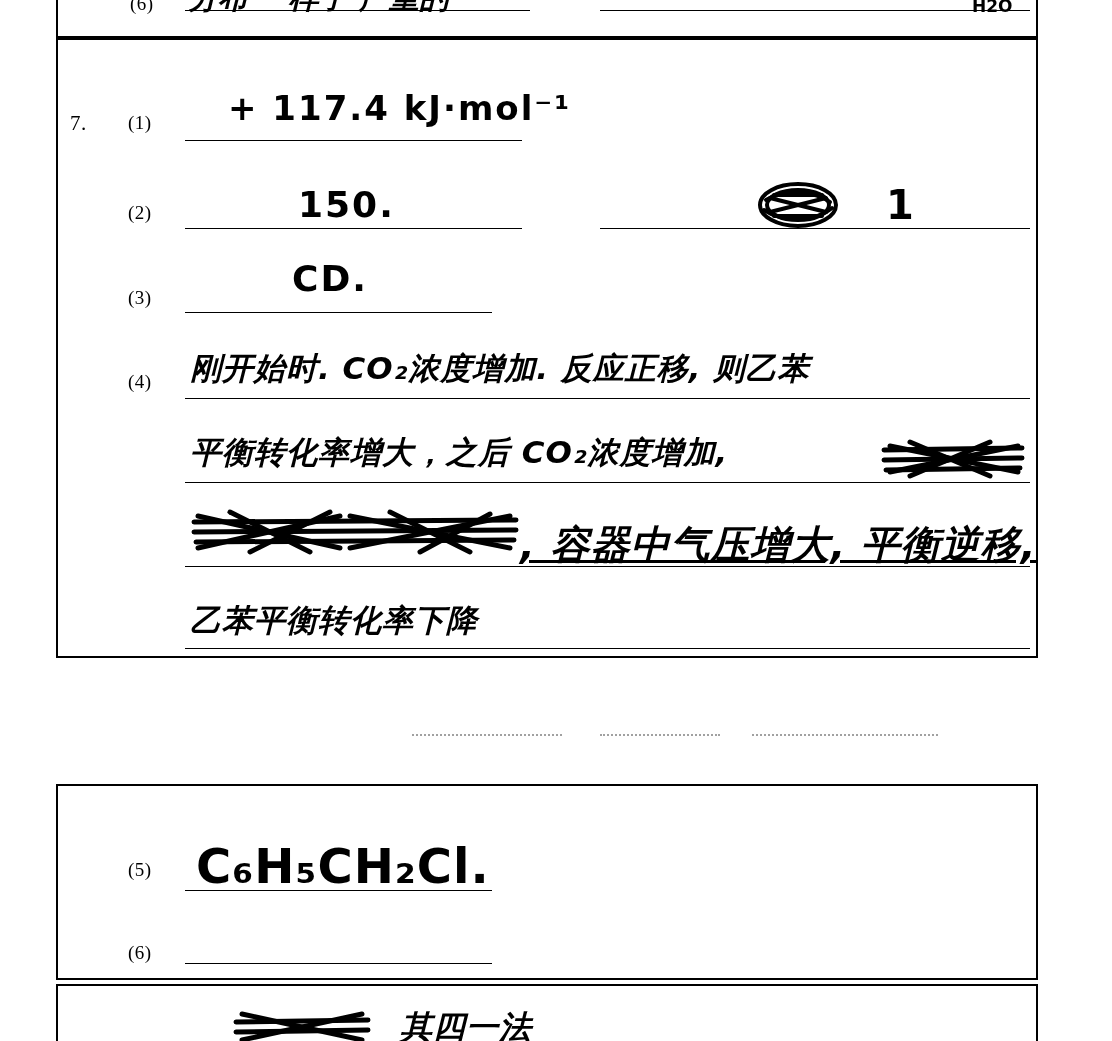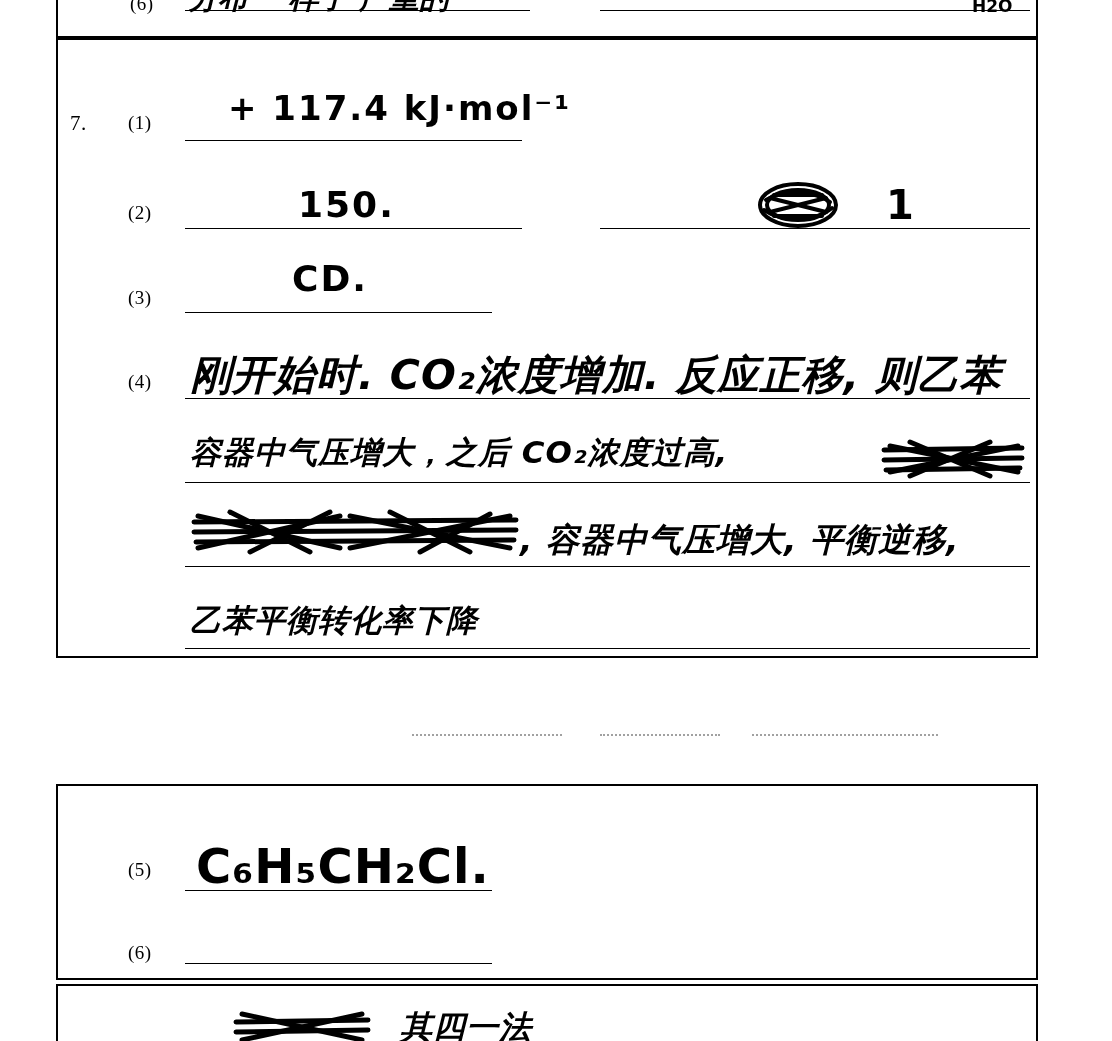--- a/index.html
+++ b/index.html
@@ -70,24 +70,24 @@
 
 <div class="hw" style="left:886px;top:182px;font-size:40px;">1</div>
 <div class="ansline" style="left:600px;top:228px;width:430px;"></div>
 
 <div class="label" style="left:128px;top:288px;">(3)</div>
 <div class="hw" style="left:292px;top:258px;font-size:36px;letter-spacing:2px;">CD.</div>
 <div class="ansline" style="left:185px;top:312px;width:307px;"></div>
 
 <div class="label" style="left:128px;top:372px;">(4)</div>
 
-<div class="hw ital" style="left:190px;top:348px;font-size:41px;letter-spacing:1px;">刚开始时. CO₂浓度增加. 反应正移, 则乙苯</div>
+<div class="hw ital" style="left:190px;top:348px;font-size:31px;letter-spacing:1px;">刚开始时. CO₂浓度增加. 反应正移, 则乙苯</div>
 <div class="ansline" style="left:185px;top:398px;width:845px;"></div>
 
-<div class="hw ital" style="left:190px;top:432px;font-size:31px;letter-spacing:1px;">容器中气压增大，之后 CO₂浓度过高,</div>
+<div class="hw ital" style="left:190px;top:432px;font-size:31px;letter-spacing:1px;">平衡转化率增大，之后 CO₂浓度增加,</div>
 <div class="ansline" style="left:185px;top:482px;width:845px;"></div>
 
 <div class="blob" style="left:880px;top:440px;">
   <svg width="148" height="42" viewBox="0 0 148 42">
     <g fill="none" stroke="#000" stroke-width="5" stroke-linecap="round">
       <path d="M4 10 L142 8"></path>
       <path d="M4 20 L142 18"></path>
       <path d="M6 30 L140 28"></path>
       <path d="M10 6 L138 32"></path>
       <path d="M10 32 L138 6"></path>
@@ -107,21 +107,21 @@
       <path d="M8 40 L150 8"></path>
       <path d="M160 8 L320 40"></path>
       <path d="M160 40 L320 8"></path>
       <path d="M40 4 L120 44"></path>
       <path d="M200 4 L280 44"></path>
       <path d="M60 44 L140 4"></path>
       <path d="M230 44 L300 6"></path>
     </g>
   </svg>
 </div>
-<div class="hw ital" style="left:520px;top:518px;font-size:33px;letter-spacing:1px;">, 容器中气压增大, 平衡逆移,</div>
+<div class="hw ital" style="left:520px;top:518px;font-size:39px;letter-spacing:1px;text-decoration:underline;">, 容器中气压增大, 平衡逆移,</div>
 <div class="ansline" style="left:185px;top:566px;width:845px;"></div>
 
 <div class="hw ital" style="left:190px;top:600px;font-size:31px;letter-spacing:1px;font-family:Liberation Mono, monospace;">乙苯平衡转化率下降</div>
 <div class="ansline" style="left:185px;top:648px;width:845px;"></div>
 
 <div class="dotted" style="left:412px;top:734px;width:150px;"></div>
 <div class="dotted" style="left:600px;top:734px;width:120px;"></div>
 <div class="dotted" style="left:752px;top:734px;width:186px;"></div>
 
 <div class="sheet" style="left:56px;top:784px;width:982px;height:196px;"></div>

